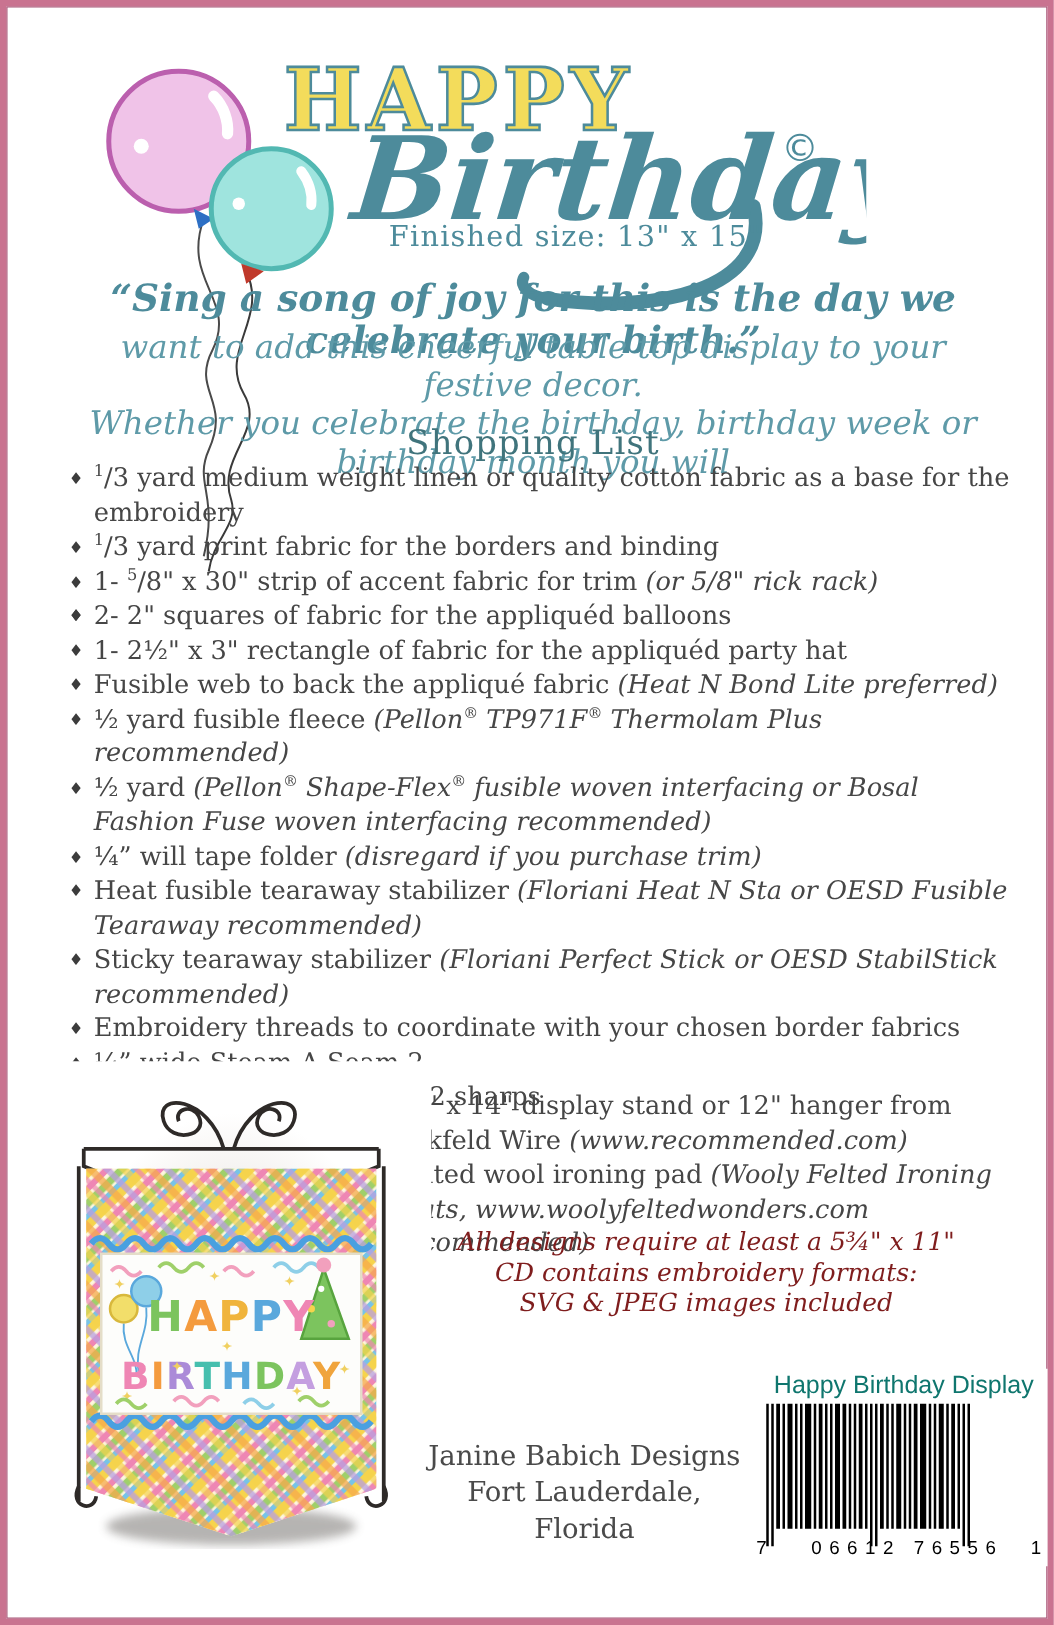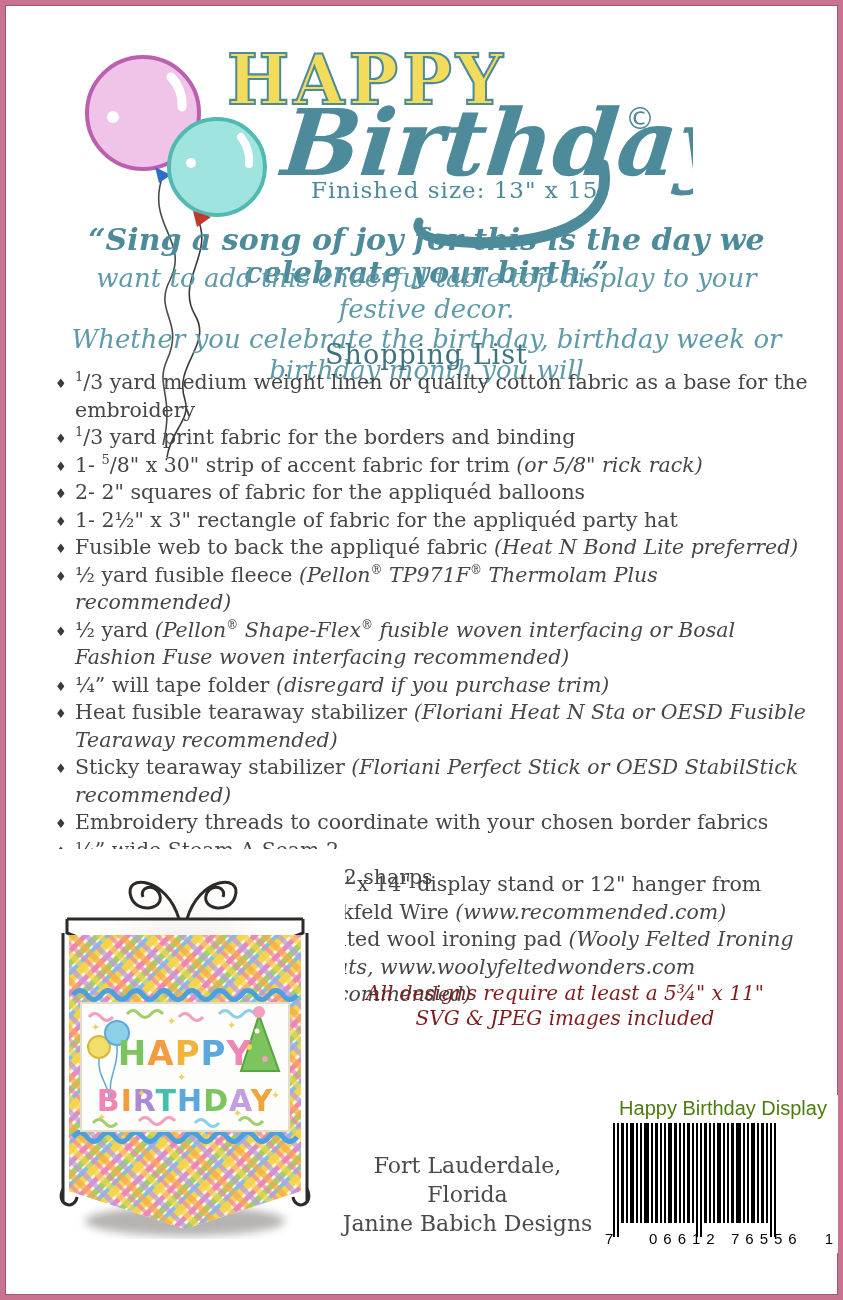--- a/index.html
+++ b/index.html
@@ -53,21 +53,21 @@
   }
 
   
   .contact{
     left:330px;top:1146px;width:265px;text-align:center;
     font-size:22px;color:#4a4a4a;line-height:29px;
   }
 
   
   .barcode-box{left:598px;top:1090px;width:240px;height:158px;background:#fff;}
-  .barcode-label{font-family:"Liberation Sans",sans-serif;font-size:20px;color:#4d7c0f;
+  .barcode-label{font-family:"Liberation Sans",sans-serif;font-size:20px;color:#0f766e;
     text-align:center;white-space:nowrap;margin-top:2px;}
   .bars{display:flex;align-items:flex-start;margin:3px 0 0 10px;height:118px;}
   .bar{background:#000;margin-right:2px;height:100px;}
   .bar.tall{height:114px;}
   .barcode-digits{position:absolute;left:0px;bottom:6px;width:232px;
     font-family:"Liberation Sans",sans-serif;font-size:15px;color:#000;}
   .bd{position:absolute;bottom:0;}
 
   
   .photo{
@@ -137,20 +137,21 @@
   </div>
 <div class="abs list-right">
     <ul id="list-right">
       <li><span class="bullet">♦</span><span>12" x 14" display stand or 12" hanger from Ackfeld Wire </span><span class="seg-i">(www.recommended.com)</span></li>
       <li><span class="bullet">♦</span><span>Felted wool ironing pad </span><span class="seg-i">(Wooly Felted Ironing Mats, www.woolyfeltedwonders.com recommended)</span></li>
     </ul>
   </div>
 
 <div class="abs cd-info" id="cd-info">
     <div>All designs require at least a 5¾" x 11"</div>
+    <div>CD contains embroidery formats:</div>
     <div>SVG &amp; JPEG images included</div>
   </div>
 
 <div class="abs photo">
   <svg width="318" height="412" viewBox="0 0 318 412">
     <defs>
       <pattern id="plaid1" width="30" height="30" patternUnits="userSpaceOnUse" patternTransform="rotate(45)">
         <rect width="30" height="30" fill="#fdf6dd"></rect>
         <rect x="0" width="7" height="30" fill="#f6d44c"></rect>
         <rect x="10" width="5" height="30" fill="#ef86b4"></rect>
@@ -233,22 +234,22 @@
         <path d="M66,274 q6,-7 12,0 q6,7 12,0" stroke="#9fd06a"></path>
         <path d="M112,272 q6,-7 12,0 q6,7 12,0 q6,-7 12,0" stroke="#f2a0bd"></path>
         <path d="M168,274 q6,-7 12,0 q6,7 12,0" stroke="#8ecfe8"></path>
         <path d="M212,272 q6,-7 12,0 q6,7 12,0" stroke="#9fd06a"></path>
       </g>
     </g>
   </svg>
 </div>
 
 <div class="abs contact" id="contact-block">
+    <div>Janine Babich Designs</div>
     <div>Fort Lauderdale, Florida</div>
-    <div>Janine Babich Designs</div>
   </div>
 
 <div class="abs barcode-box">
   <div class="barcode-label">Happy Birthday Display</div>
   <div class="bars" id="barcode-bars">
       <div class="bar tall" style="width: 2px;"></div>
       <div class="bar tall" style="width: 2px;"></div>
       <div class="bar" style="width: 3px;"></div>
       <div class="bar" style="width: 2px;"></div>
       <div class="bar" style="width: 4px;"></div>

